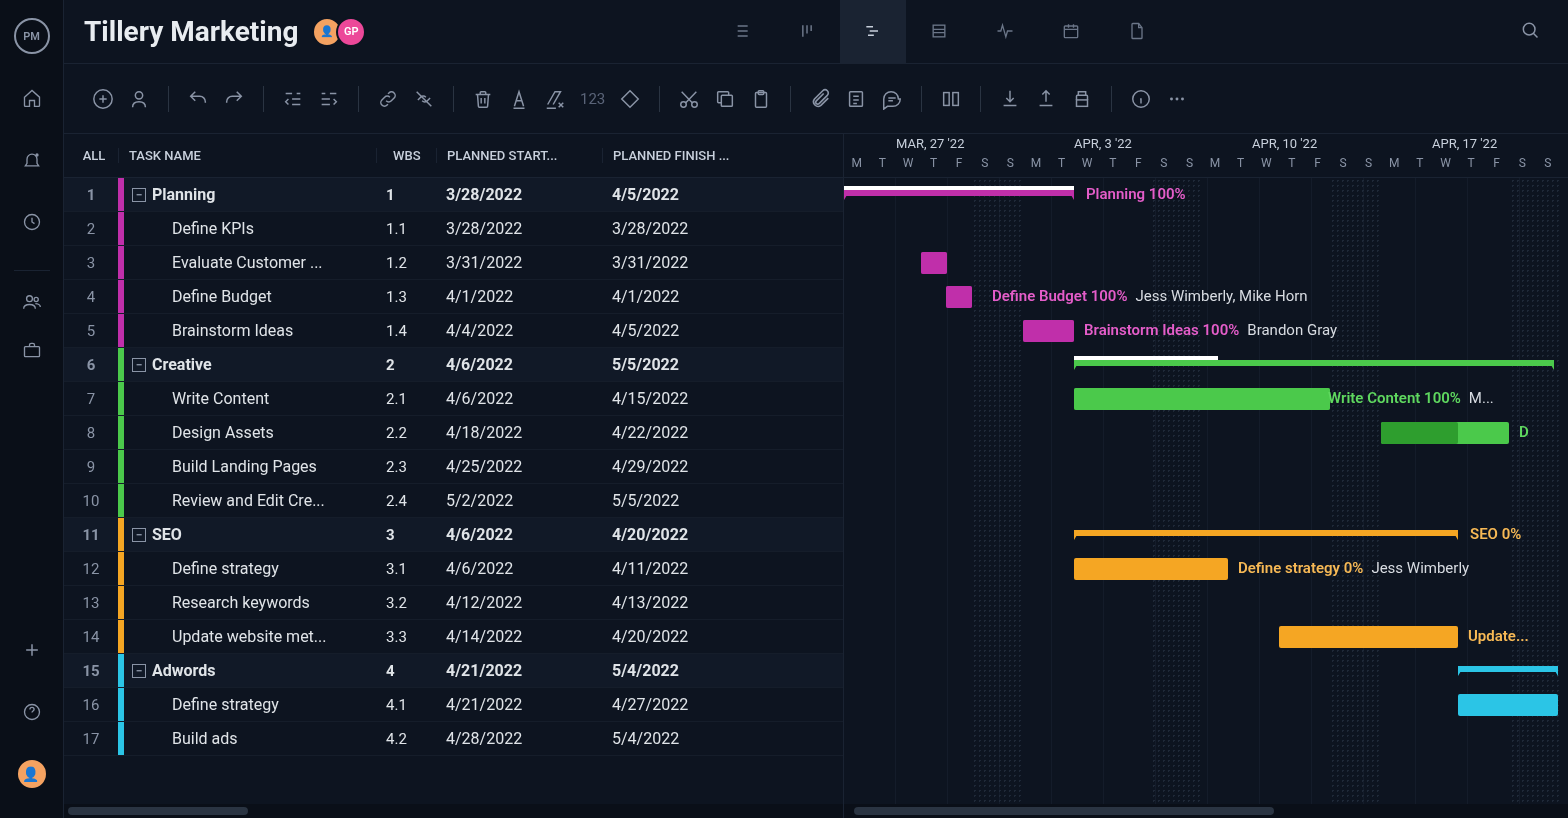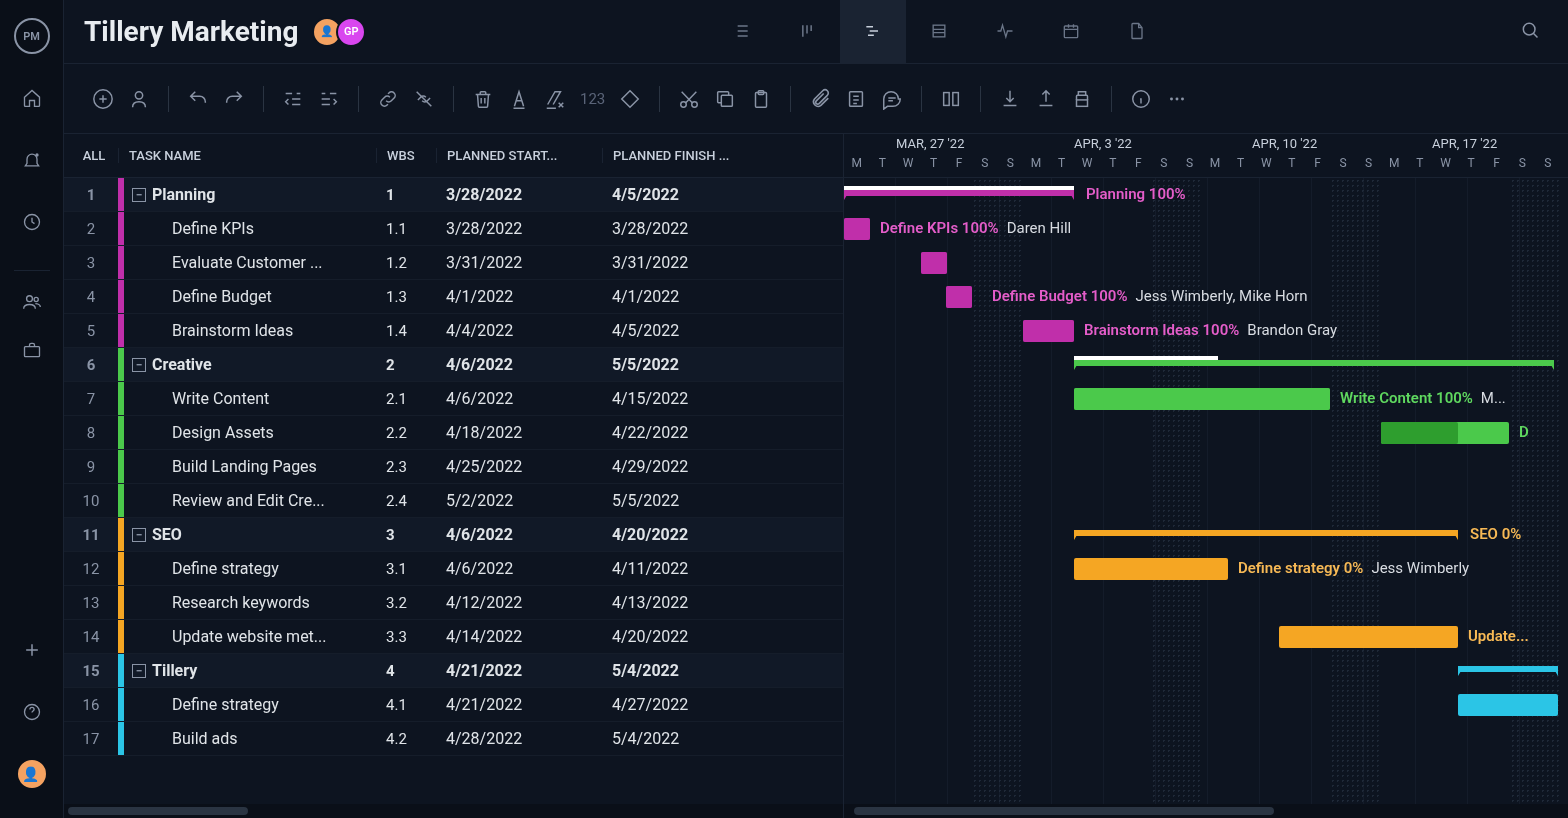--- a/index.html
+++ b/index.html
@@ -54,21 +54,21 @@
   border-bottom: 1px solid #1a2332;
 }
 .project-title { font-size: 28px; font-weight: 700; color: #e8ecf0; margin-right: 20px; }
 .avatar-stack { display:flex; }
 .avatar-stack .av {
   width: 30px; height: 30px; border-radius:50%; margin-left:-6px;
   display:flex; align-items:center; justify-content:center; font-size:11px; font-weight:600;
   border:2px solid #0d1420;
 }
 .av1 { background:#f4a261; }
-.av2 { background:#d946ef; color:#fff; }
+.av2 { background:#ec4899; color:#fff; }
 .topbar .tb-spacer { flex:1; }
 .view-tabs { display:flex; }
 .view-tab {
   width: 66px; height: 64px;
   display:flex; align-items:center; justify-content:center;
   color:#6b7688; cursor:pointer;
   border-bottom: 2px solid transparent;
 }
 .view-tab.active { background:#1a2332; color:#c8d0dc; }
 .search-icon { color:#8a94a6; padding:8px; }
@@ -98,21 +98,21 @@
 }
 .thead {
   display:flex;
   height: 44px;
   align-items:center;
   border-bottom:1px solid #1a2332;
   font-size:13px; color:#c8d0dc; font-weight:500;
 }
 .col-all { width:54px; text-align:center; padding-left:6px;}
 .col-name { width:258px; padding-left:10px; border-left:1px solid #1a2332;}
-.col-wbs { width:60px; padding-left:10px; border-left:1px solid #1a2332;}
+.col-wbs { width:60px; padding-left:16px; border-left:1px solid #1a2332;}
 .col-start { width:166px; padding-left:10px; border-left:1px solid #1a2332;}
 .col-finish { width:166px; padding-left:10px; border-left:1px solid #1a2332;}
 .tbody { flex:1; overflow:hidden; }
 .trow {
   display:flex; height:34px; align-items:center;
   border-bottom:1px solid #151d2a;
 }
 .trow.parent { background:#111927; font-weight:700; }
 .rnum { width:54px; text-align:center; color:#8a94a6; font-size:15px;}
 .rbar { width:6px; height:100%; }
@@ -571,21 +571,21 @@
               </div>
               <div class="rwbs">3.3</div>
               <div class="rstart">4/14/2022</div>
               <div class="rfinish">4/20/2022</div>
             </div>
             <div class="trow parent">
               <div class="rnum">15</div>
               <div class="rbar" style="background:#2bc5e6"></div>
               <div class="rname ">
                 <span class="collapse-box">−</span>
-                <span>Tillery</span>
+                <span>Adwords</span>
               </div>
               <div class="rwbs">4</div>
               <div class="rstart">4/21/2022</div>
               <div class="rfinish">5/4/2022</div>
             </div>
             <div class="trow">
               <div class="rnum">16</div>
               <div class="rbar" style="background:#2bc5e6"></div>
               <div class="rname child">
                 <span>Define strategy</span>
@@ -650,26 +650,20 @@
         <div class="gantt-body" id="gantt-body">
             <div class="weekend" style="left: 128px;"></div>
             <div class="weekend" style="left: 307.2px;"></div>
             <div class="weekend" style="left: 486.4px;"></div>
             <div class="weekend" style="left: 665.6px;"></div>
             <div class="grow" style="top: 0px;">
               <div class="summary-bar" style="left: 0px; width: 230px; top: 12px; background: rgb(192, 47, 170); color: rgb(192, 47, 170);"></div>
               <div class="summary-prog" style="left: 0px; width: 230px; top: 8px; background: rgb(255, 255, 255);"></div>
               <div class="bar-label t-magenta" style="left: 242px;">Planning  100%</div>
             </div>
-            <div class="grow" style="top: 34px;">
-              <div class="task-bar" style="left: 0px; width: 26px; background: rgb(138, 31, 122);">
-                <div class="task-prog" style="width: 100%; background: rgb(192, 47, 170);"></div>
-              </div>
-              <div class="bar-label t-magenta" style="left: 36px;">Define KPIs  100%<span class="bar-assignee">Daren Hill</span></div>
-            </div>
             <div class="grow" style="top: 68px;">
               <div class="task-bar" style="left: 77px; width: 26px; background: rgb(138, 31, 122);">
                 <div class="task-prog" style="width: 100%; background: rgb(192, 47, 170);"></div>
               </div>
             </div>
             <div class="grow" style="top: 102px;">
               <div class="task-bar" style="left: 102px; width: 26px; background: rgb(138, 31, 122);">
                 <div class="task-prog" style="width: 100%; background: rgb(192, 47, 170);"></div>
               </div>
               <div class="bar-label t-magenta" style="left: 148px;">Define Budget  100%<span class="bar-assignee">Jess Wimberly, Mike Horn</span></div>
@@ -681,21 +675,21 @@
               <div class="bar-label t-magenta" style="left: 240px;">Brainstorm Ideas  100%<span class="bar-assignee">Brandon Gray</span></div>
             </div>
             <div class="grow" style="top: 170px;">
               <div class="summary-bar" style="left: 230px; width: 480px; top: 12px; background: rgb(75, 201, 75); color: rgb(75, 201, 75);"></div>
               <div class="summary-prog" style="left: 230px; width: 144px; top: 8px; background: rgb(255, 255, 255);"></div>
             </div>
             <div class="grow" style="top: 204px;">
               <div class="task-bar" style="left: 230px; width: 256px; background: rgb(46, 158, 46);">
                 <div class="task-prog" style="width: 100%; background: rgb(75, 201, 75);"></div>
               </div>
-              <div class="bar-label t-green" style="left: 496px;">Write Content  100%<span class="bar-assignee">M...</span></div>
+              <div class="bar-label t-green" style="left: 484px;">Write Content  100%<span class="bar-assignee">M...</span></div>
             </div>
             <div class="grow" style="top: 238px;">
               <div class="task-bar" style="left: 537px; width: 128px; background: rgb(75, 201, 75);">
                 <div class="task-prog" style="width: 60%; background: rgb(46, 158, 46);"></div>
               </div>
               <div class="bar-label t-green" style="left: 675px;">D</div>
             </div>
             <div class="grow" style="top: 272px;"></div>
             <div class="grow" style="top: 306px;"></div>
             <div class="grow" style="top: 340px;">

